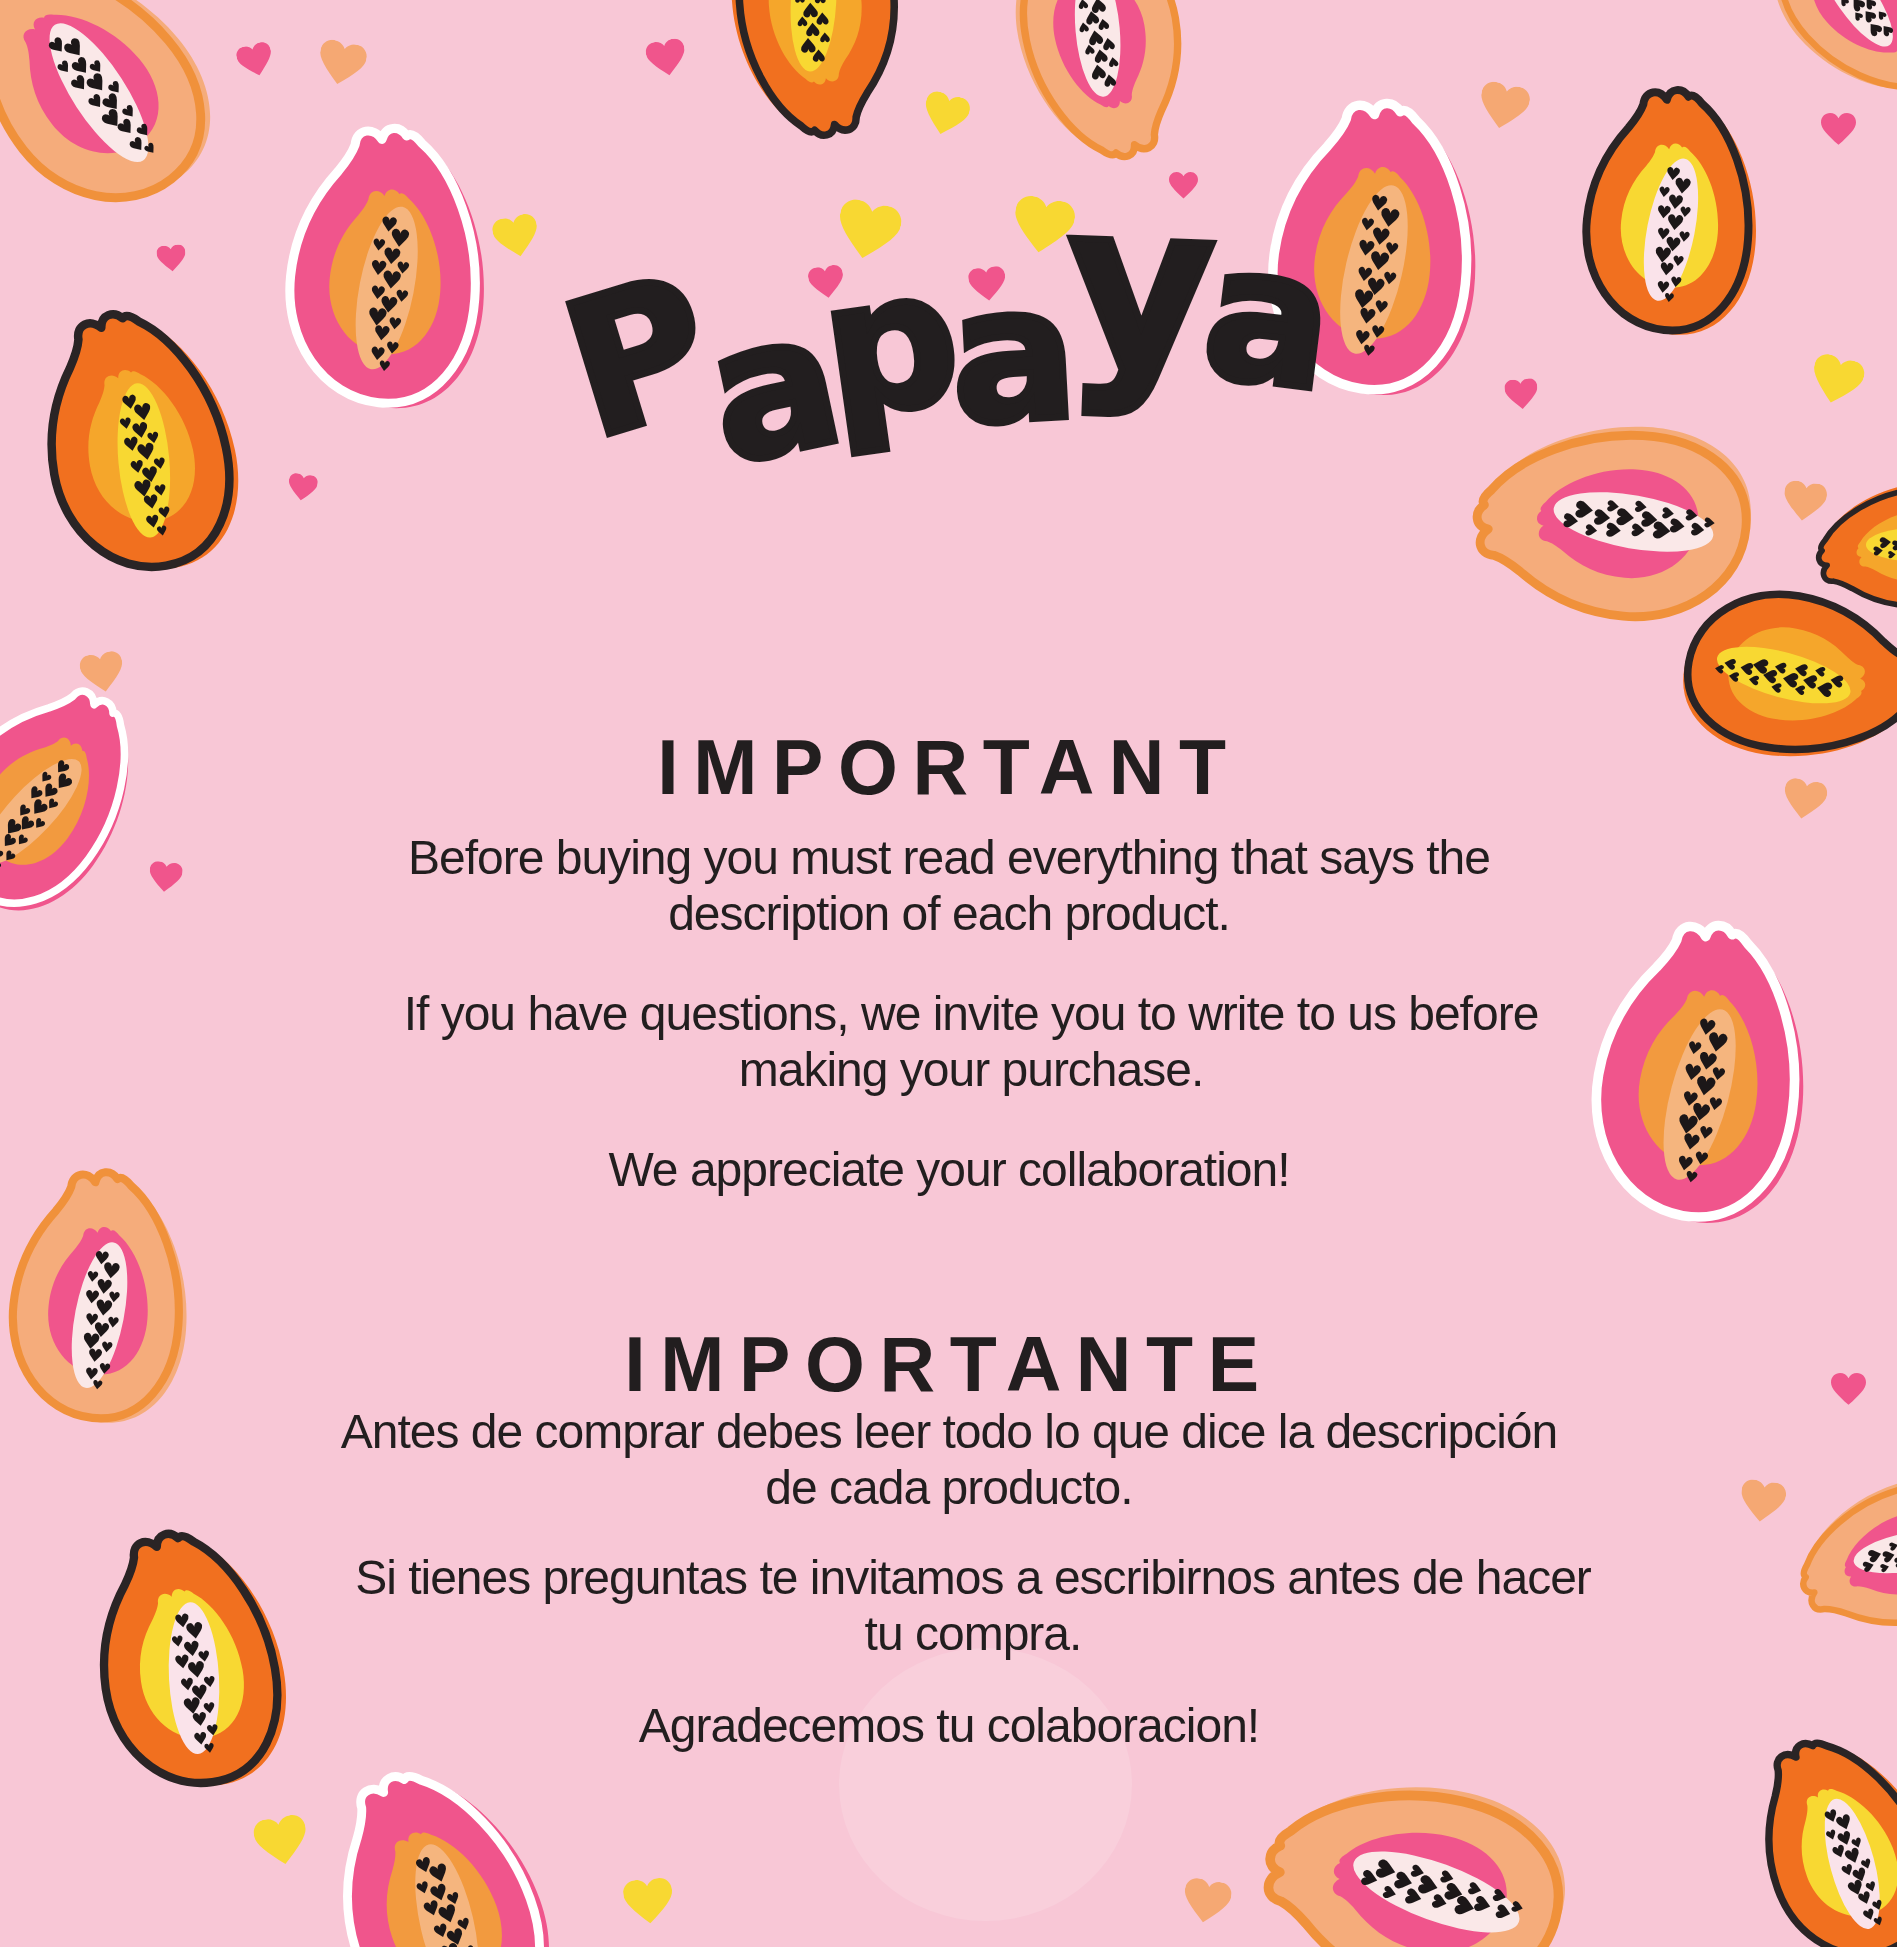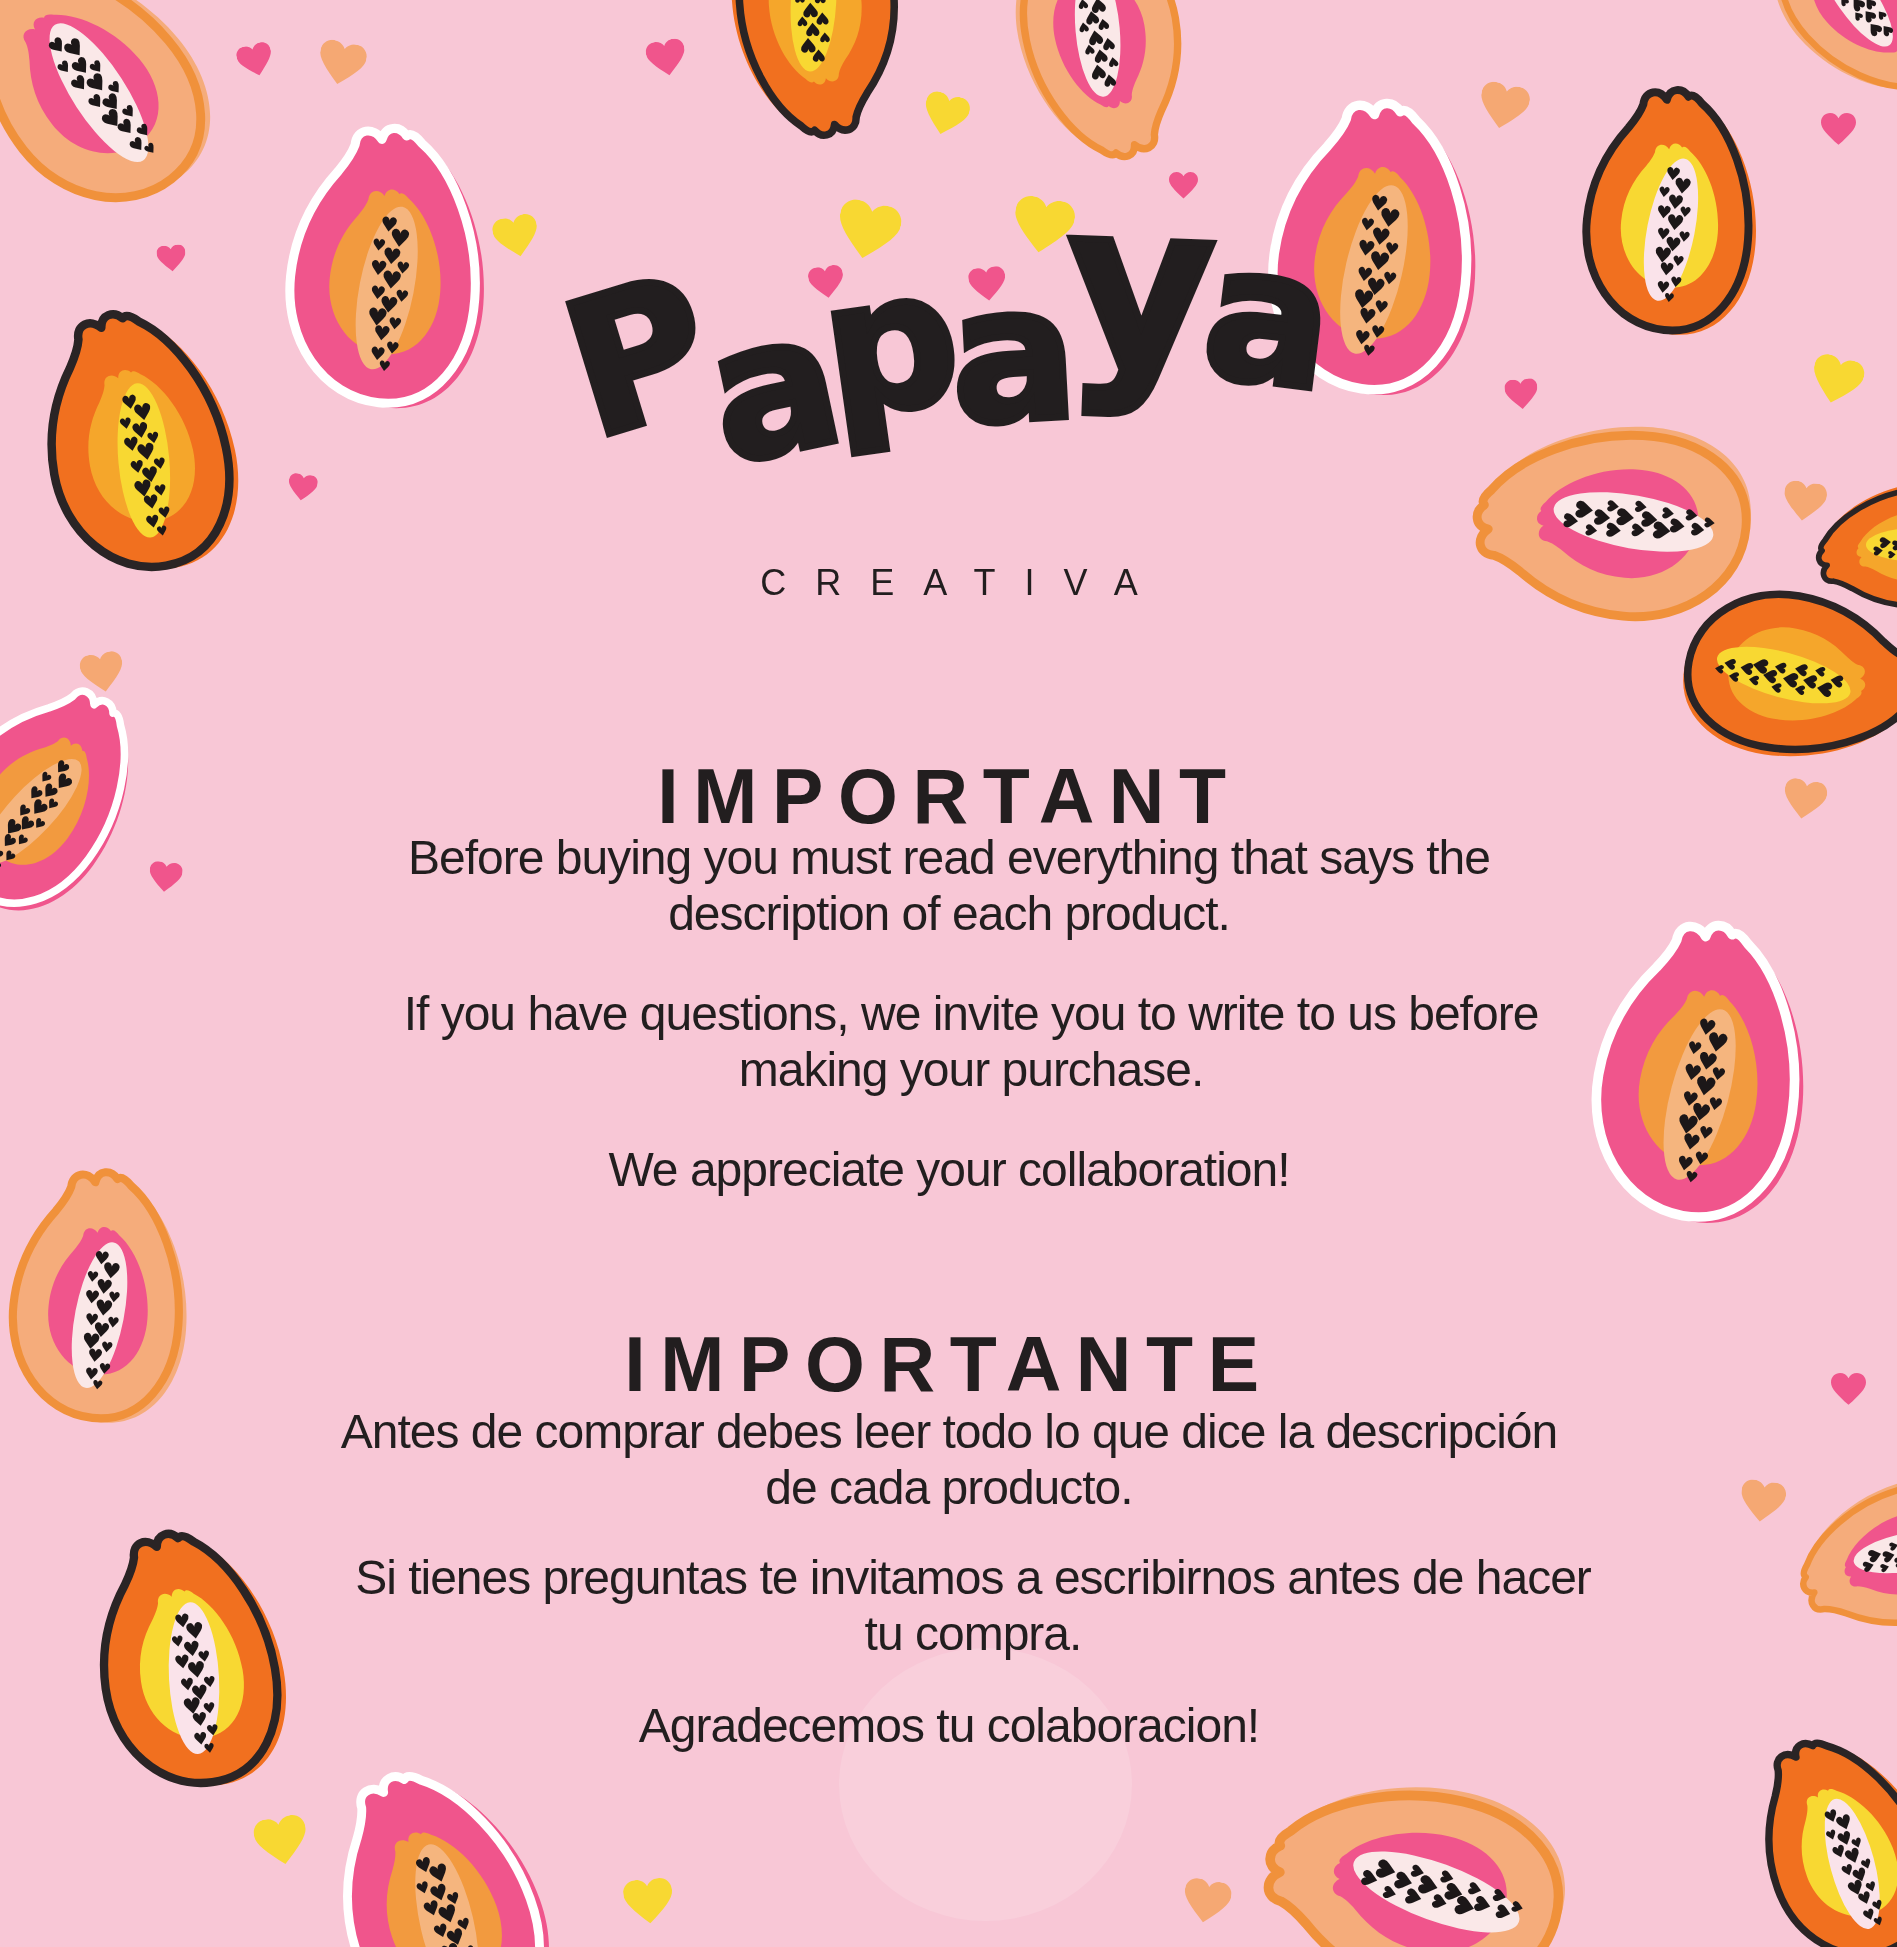--- a/index.html
+++ b/index.html
@@ -59,21 +59,21 @@
   }
   .para{
     position:absolute;
     left:0;right:0;
     text-align:center;
     font-size:48px;
     letter-spacing:-1px;
     line-height:1.17;
     white-space:pre-line;
   }
-  .h-en{top:706px;}
+  .h-en{top:677px;}
   .p-en-1{top:782px;}
   .p-en-2{top:938px;margin-left:44px;}
   .p-en-3{top:1094px;}
   .h-es{top:1274px;}
   .p-es-1{top:1356px;}
   .p-es-2{top:1502px;margin-left:48px;}
   .p-es-3{top:1650px;}
 
   .watermark{
     position:absolute;
@@ -253,21 +253,20 @@
       <svg class="deco heart" width="47" height="44" style="left: 1183px; top: 1880px; transform: rotate(10deg); fill: rgb(245, 168, 115);" viewBox="0 0 48 45">
         <use href="#heart-symbol"></use>
       </svg>
     </div>
 
   <div class="watermark"></div>
 
   <header class="logo">
     <div class="brand" id="brand-word"><span class="lt">P</span><span class="lt">a</span><span class="lt">p</span><span class="lt">a</span><span class="lt">y</span><span class="lt">a</span></div>
   </header>
-  <div class="tagline">CREATIVA</div>
 
   <section>
     <h1 class="heading h-en">IMPORTANT</h1>
     <p class="para p-en-1">Before buying you must read everything that says the
 description of each product.</p>
     <p class="para p-en-2">If you have questions, we invite you to write to us before
 making your purchase.</p>
     <p class="para p-en-3">We appreciate your collaboration!</p>
   </section>
 

